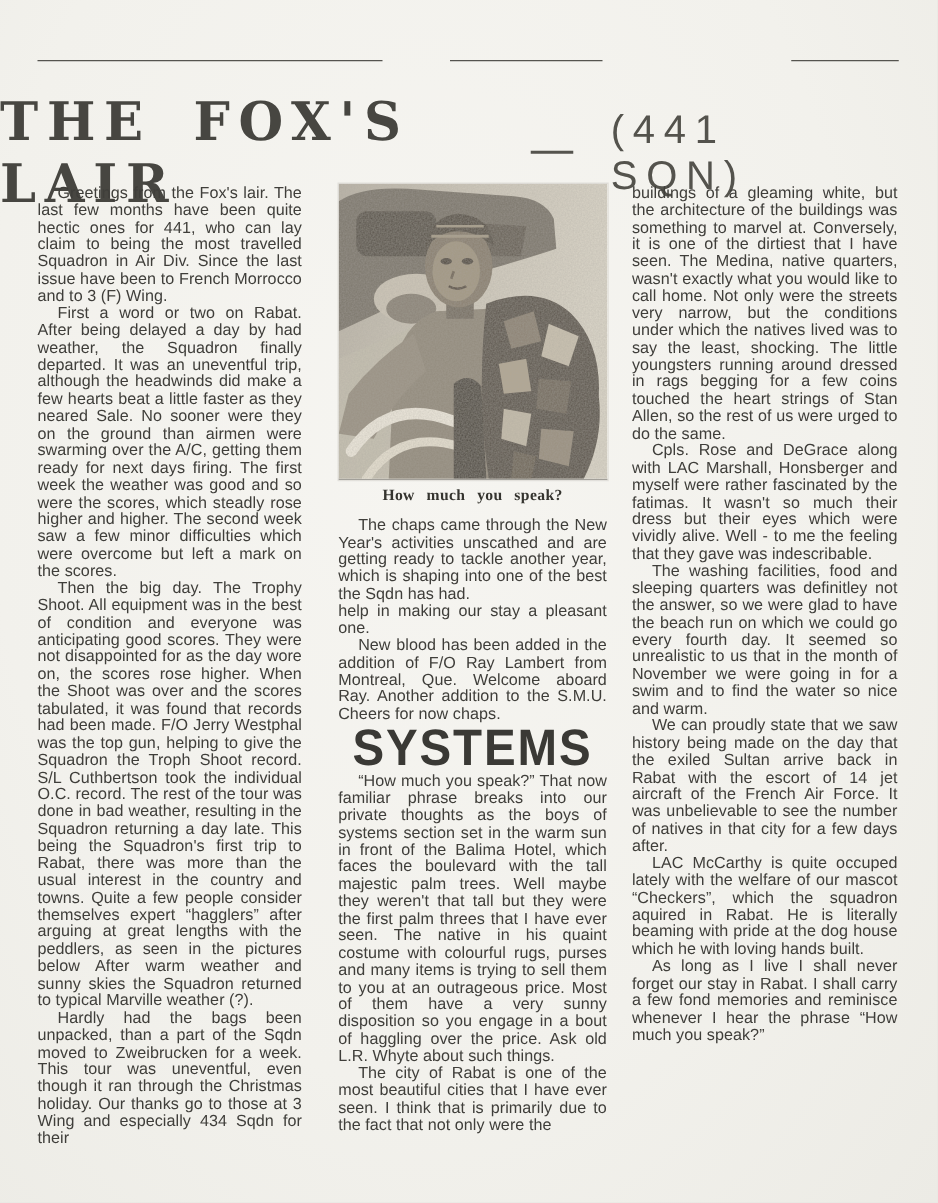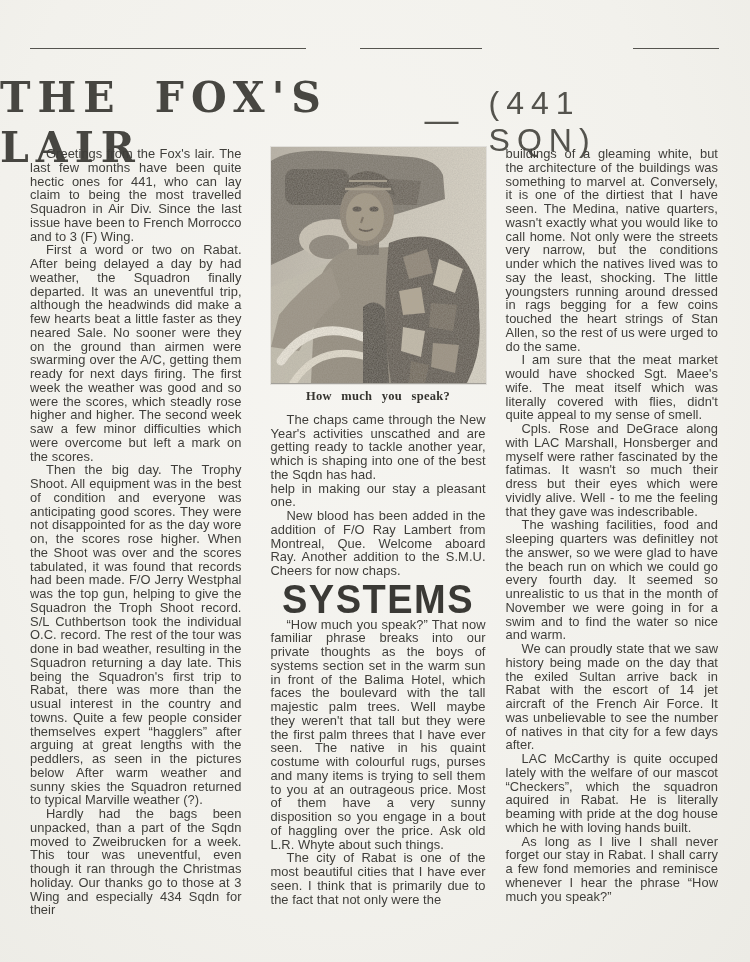--- a/index.html
+++ b/index.html
@@ -163,21 +163,20 @@
         </div>
       <h2 class="systems">SYSTEMS</h2>
       <div>
           <p class="para indent">“How much you speak?” That now familiar phrase breaks into our private thoughts as the boys of systems section set in the warm sun in front of the Balima Hotel, which faces the boulevard with the tall majestic palm trees. Well maybe they weren't that tall but they were the first palm threes that I have ever seen. The native in his quaint costume with colourful rugs, purses and many items is trying to sell them to you at an outrageous price. Most of them have a very sunny disposition so you engage in a bout of haggling over the price. Ask old L.R. Whyte about such things.</p>
           <p class="para indent">The city of Rabat is one of the most beautiful cities that I have ever seen. I think that is primarily due to the fact that not only were the</p>
         </div>
     </div>
 
     <div class="col col-3">
         <p class="para">buildings of a gleaming white, but the architecture of the buildings was something to marvel at. Conversely, it is one of the dirtiest that I have seen. The Medina, native quarters, wasn't exactly what you would like to call home. Not only were the streets very narrow, but the conditions under which the natives lived was to say the least, shocking. The little youngsters running around dressed in rags begging for a few coins touched the heart strings of Stan Allen, so the rest of us were urged to do the same.</p>
-        <p class="para indent">I am sure that the meat market would have shocked Sgt. Maee's wife. The meat itself which was literally covered with flies, didn't quite appeal to my sense of smell.</p>
         <p class="para indent">Cpls. Rose and DeGrace along with LAC Marshall, Honsberger and myself were rather fascinated by the fatimas. It wasn't so much their dress but their eyes which were vividly alive. Well - to me the feeling that they gave was indescribable.</p>
         <p class="para indent">The washing facilities, food and sleeping quarters was definitley not the answer, so we were glad to have the beach run on which we could go every fourth day. It seemed so unrealistic to us that in the month of November we were going in for a swim and to find the water so nice and warm.</p>
         <p class="para indent">We can proudly state that we saw history being made on the day that the exiled Sultan arrive back in Rabat with the escort of 14 jet aircraft of the French Air Force. It was unbelievable to see the number of natives in that city for a few days after.</p>
         <p class="para indent">LAC McCarthy is quite occuped lately with the welfare of our mascot “Checkers”, which the squadron aquired in Rabat. He is literally beaming with pride at the dog house which he with loving hands built.</p>
         <p class="para indent">As long as I live I shall never forget our stay in Rabat. I shall carry a few fond memories and reminisce whenever I hear the phrase “How much you speak?”</p>
       </div>
 
   </div>
 </div>
 

